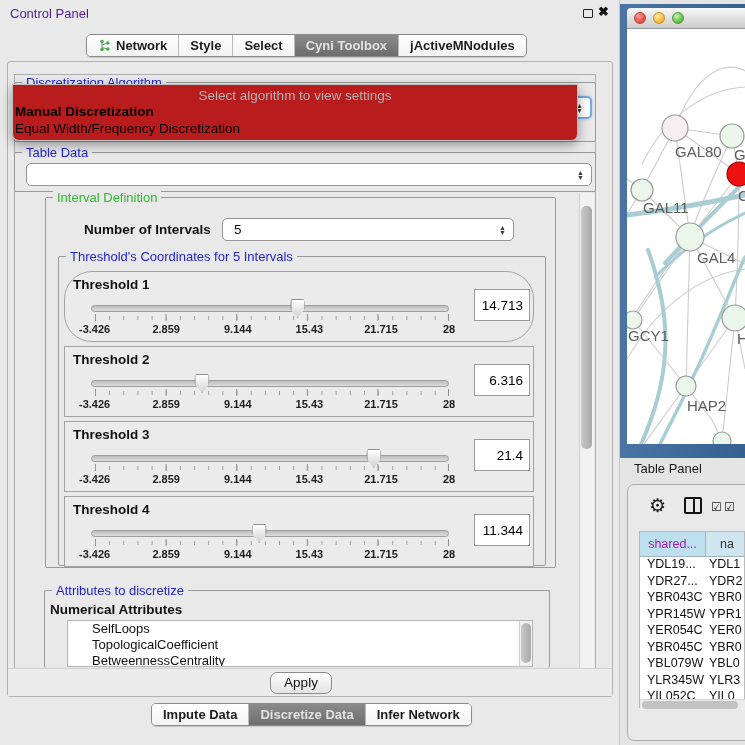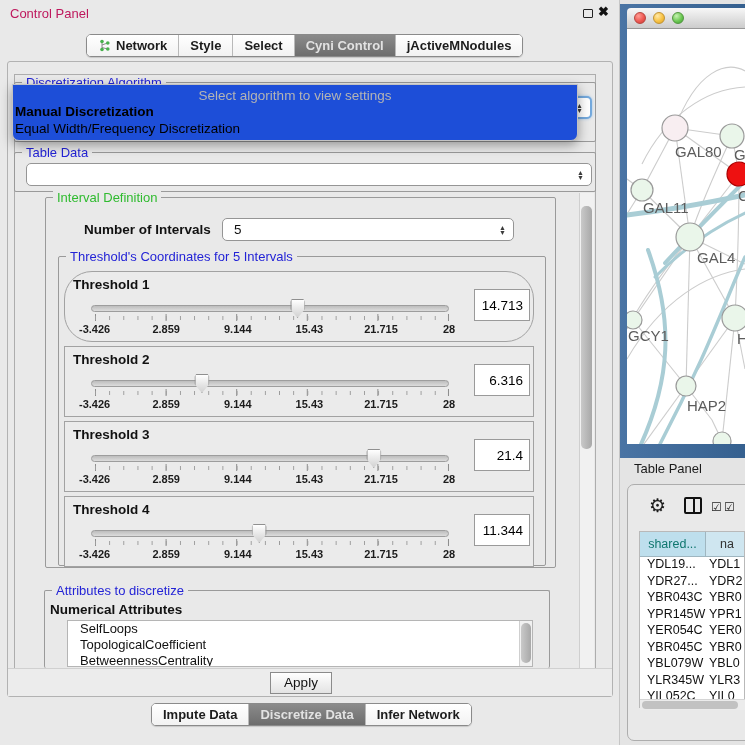--- a/index.html
+++ b/index.html
@@ -3,21 +3,21 @@
 <meta charset="utf-8">
 <style>
   * { margin:0; padding:0; box-sizing:border-box; }
   html,body { width:745px; height:745px; }
   body { position:relative; overflow:hidden; background:#e4e4e4;
          font-family:"Liberation Sans", sans-serif; color:#111; }
   .abs { position:absolute; }
 
   
   #cpwin { left:0; top:0; width:620px; height:745px; background:#e9e9e9; border-right:1px solid #c6c6c6; }
-  #cptitle { left:10px; top:6px; font-size:13px; color:#be185d; }
+  #cptitle { left:10px; top:6px; font-size:13px; color:#4c1d95; }
   #floaticon { left:583px; top:9px; width:10px; height:9px; border:1.6px solid #222; border-radius:1px; }
   #closeicon { left:598px; top:4px; font-size:13px; font-weight:bold; color:#111; }
 
   
   .tabbar { display:flex; height:23px; border:1px solid #8a8a8a; border-radius:5px; overflow:hidden;
             background:#fdfdfd; box-shadow:0 1px 1px rgba(0,0,0,.15); }
   .tabseg { display:flex; align-items:center; padding:0 11px; font-size:13px; font-weight:bold;
             color:#1c1c1c; border-left:1px solid #b9b9b9; background:linear-gradient(#ffffff,#f2f2f2); white-space:nowrap; }
   .tabseg:first-child { border-left:none; }
   .tabseg.sel { background:linear-gradient(#8b8b8b,#6d6d6d); color:#e2e2e2; }
@@ -35,21 +35,21 @@
   .glabel.blue { color:#2323d6; }
   .glabel.green { color:#2fbb2f; }
 
   
   .combo { position:absolute; background:#fff; border:1px solid #959595; border-radius:5px;
            font-size:13.5px; display:flex; align-items:center; padding-left:11px; }
   .stepper { position:absolute; right:7px; top:50%; transform:translateY(-50%); display:flex; flex-direction:column;
              font-size:7px; line-height:5px; color:#3a3a3a; }
 
   
-  #algopopup { left:12px; top:84px; width:566px; height:57px; background:#1d4ed8;
+  #algopopup { left:12px; top:84px; width:566px; height:57px; background:#b91c1c;
                border:1px solid #c2c2c2; border-radius:1px 1px 7px 7px;
                box-shadow:0 4px 12px rgba(0,0,0,.38); z-index:30; overflow:hidden; }
   #algoplaceholder { text-align:center; color:#b4b4b4; font-size:13.5px; padding-top:3px; }
   .algoitem { font-size:13.5px; padding:1px 2px 1px 2px; color:#000; }
   .algoitem.b { font-weight:bold; }
   #algocombo { left:538px; top:96px; width:54px; height:23px; border:2px solid #74a9dd; box-shadow:0 0 3px #9cc3e8; z-index:10; }
 
   
   .thr-row { position:absolute; left:64px; width:470px; height:71px; border:1px solid #a2a2a2; background:#ebebeb; }
   .thr-label { position:absolute; left:8px; top:5px; font-size:13.5px; font-weight:bold; }
@@ -62,28 +62,28 @@
   .ticks  { position:absolute; left:4px; top:44px; width:354px; height:4px;
             background-image:linear-gradient(90deg,#9b9b9b 1px,transparent 1px); background-size:4% 100%; }
   .ticksM { position:absolute; left:4px; top:42px; width:354px; height:7px;
             background-image:linear-gradient(90deg,#8d8d8d 1px,transparent 1px); background-size:20% 100%;
             border-right:1px solid #8d8d8d; }
   .scale span { position:absolute; top:51px; transform:translateX(-50%); font-size:11px; font-weight:bold; color:#1c1c1c; white-space:nowrap; }
   .thr-value { position:absolute; left:409px; top:17px; width:56px; height:32px; border:1px solid #9a9a9a;
                background:#fff; font-family:"Liberation Sans",sans-serif; font-size:13.5px; text-align:right; padding-right:6px; }
 
   
-  #attrlist { left:67px; top:620px; width:466px; height:47px; background:#fff; border:1px solid #b5b5b5; overflow:hidden; }
+  #attrlist { left:67px; top:620px; width:466px; height:47px; background:#fff; border:1px solid #b5b5b5; overflow:hidden;padding-left:12px; }
   .attritem { font-size:13px; line-height:16px; padding-left:12px; white-space:nowrap; }
   .vscroll { position:absolute; background:#f1f1f1; border-left:1px solid #cfcfcf; }
   .vthumb { position:absolute; left:1px; border-radius:5px; background:linear-gradient(90deg,#c9c9c9,#a8a8a8); }
 
   
   #applystrip { left:8px; top:668px; width:604px; height:28px; background:#ececec; border-top:1px solid #d0d0d0; }
-  #applybtn { left:270px; top:672px; width:62px; height:22px; border:1px solid #8b8b8b; border-radius:0;
+  #applybtn { left:270px; top:672px; width:62px; height:22px; border:1px solid #8b8b8b; border-radius:7px;
               background:linear-gradient(#ffffff,#e3e3e3); font-size:13.5px; text-align:center; line-height:20px; }
 
   
   #netframe { left:620px; top:4px; width:125px; height:454px; background:linear-gradient(90deg,#4a74a4,#35608f); }
   #nettitle { left:627px; top:8px; width:118px; height:21px; background:linear-gradient(#f7f7f7,#cccccc);
               border-bottom:1px solid #979797; border-radius:4px 0 0 0; display:flex; align-items:center; padding-left:7px; gap:7px; }
   .macbtn { width:12px; height:12px; border-radius:50%; }
   .macred    { background:radial-gradient(circle at 35% 30%, #ff9d94, #ee5953 55%, #c93b34); border:1px solid #b6453e; }
   .macyellow { background:radial-gradient(circle at 35% 30%, #ffe9a8, #f8c243 55%, #d9a026); border:1px solid #c09334; }
   .macgreen  { background:radial-gradient(circle at 35% 30%, #c7f2b2, #6cc853 55%, #3f9e33); border:1px solid #52963f; }
@@ -91,21 +91,21 @@
 
   
   #tpheader { left:634px; top:461px; font-size:13px; color:#1a1a1a; }
   #tpbox { left:627px; top:484px; width:130px; height:257px; background:#e9e9e9; border:1px solid #adadad; border-radius:7px; }
   #gearicon { left:649px; top:494px; font-size:19px; color:#1c1c1c; }
   #splitview { left:684px; top:497px; width:18px; height:17px; border:2.2px solid #111; border-radius:2px; }
   #splitview::after { content:""; position:absolute; left:50%; top:0; width:2px; height:100%; background:#111; }
   .cbicon { top:500px; font-size:12px; color:#222; }
   #datatable { left:639px; top:531px; width:106px; height:177px; background:#fff; border:1px solid #b9b9b9; overflow:hidden; }
   .tblhead { display:flex; height:25px; border-bottom:1px solid #9fb6c0; }
-  .th1 { width:66px; background:#bedfed; border-right:1px solid #9fb6c0; font-size:12.5px; color:#0f766e;
+  .th1 { width:66px; background:#bedfed; border-right:1px solid #9fb6c0; font-size:12.5px; color:#a21caf;
          display:flex; align-items:center; justify-content:center; }
   .th2 { flex:1; background:#cfe6f0; font-size:12.5px; color:#333; display:flex; align-items:center; padding-left:14px; }
   .trow { display:flex; height:16.5px; }
   .td1 { width:66px; font-size:12.5px; padding-left:7px; white-space:nowrap; overflow:hidden; }
   .td2 { flex:1; font-size:12.5px; padding-left:3px; white-space:nowrap; overflow:hidden; }
   #hscroll { left:640px; top:699px; width:105px; height:11px; background:#ececec; border-top:1px solid #d5d5d5; }
   #hthumb { position:absolute; left:2px; top:1px; width:96px; height:8px; border-radius:4px; background:#c2c2c2; }
 </style>
 </head>
 <body>
@@ -126,21 +126,21 @@
       </svg>
       <span>Network</span>
     </div>
     <div class="tabseg">
         <span>Style</span>
       </div>
     <div class="tabseg">
         <span>Select</span>
       </div>
     <div class="tabseg sel">
-        <span>Cyni Control</span>
+        <span>Cyni Toolbox</span>
       </div>
     <div class="tabseg">
         <span>jActiveMNodules</span>
       </div>
   </div>
 
   <div id="mainpanel" class="abs"></div>
   <div id="innerpane" class="abs"></div>
 
   <div class="group" style="left:14px; top:82px; width:582px; height:60px;">

